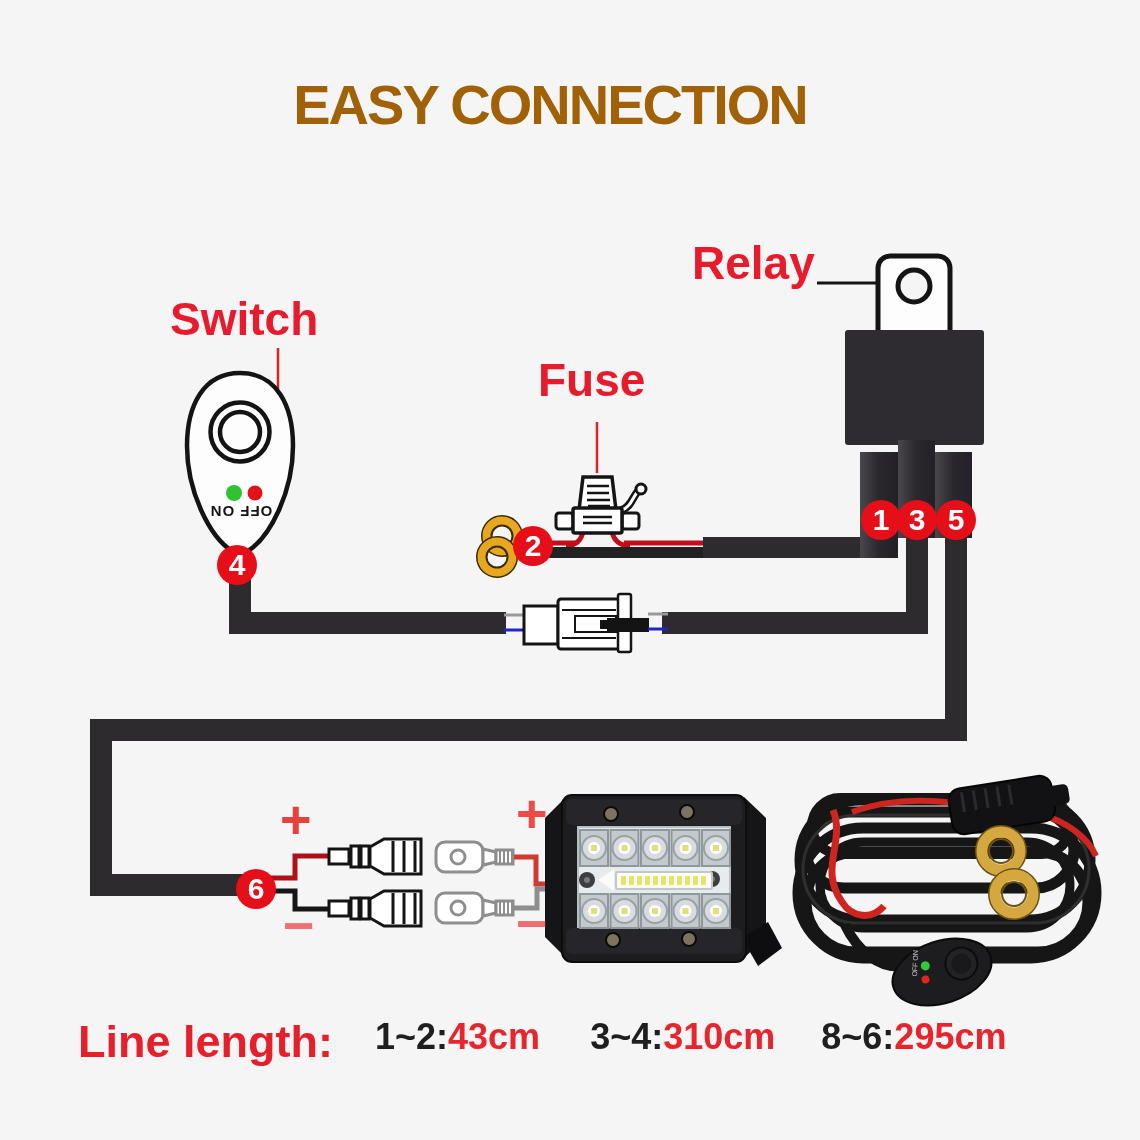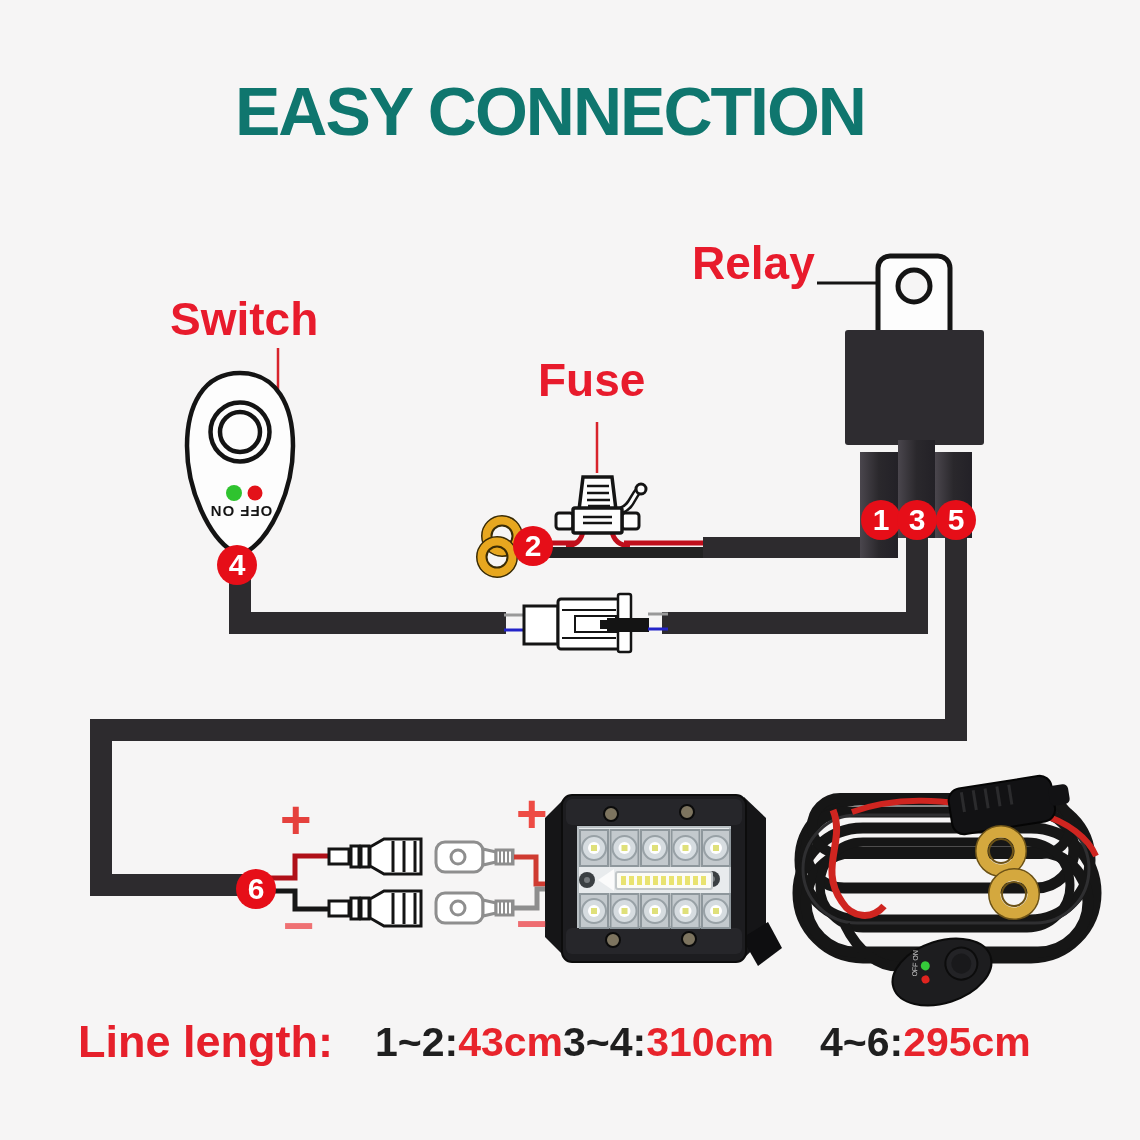--- a/index.html
+++ b/index.html
@@ -1,37 +1,37 @@
 <!DOCTYPE html>
 <html><head>
 <meta charset="utf-8">
 <style>
   html,body{margin:0;padding:0;}
   .canvas{position:relative;width:1140px;height:1140px;background:#f6f5f5;overflow:hidden;
           font-family:"Liberation Sans","DejaVu Sans",sans-serif;}
   .abs{position:absolute;}
-  .title{left:155px;top:72px;width:790px;text-align:center;font-size:68px;font-weight:bold;
-         color:#0f766e;letter-spacing:-2px;white-space:nowrap;}
+  .title{left:155px;top:72px;width:790px;text-align:center;font-size:56px;font-weight:bold;
+         color:#a16207;letter-spacing:-2px;white-space:nowrap;}
   .part-label{font-size:46px;font-weight:bold;color:#e81b2c;white-space:nowrap;}
   .lbl-switch{left:170px;top:292px;}
   .lbl-fuse{left:538px;top:353px;}
   .lbl-relay{left:692px;top:236px;}
   .badge{width:40px;height:40px;border-radius:50%;background:#e60e18;color:#fff;
          font-size:30px;font-weight:bold;text-align:center;line-height:40px;}
   .pol{font-size:54px;font-weight:bold;line-height:1;}
   .plusL{left:280px;top:792px;color:#e5413d;}
   .minusL{left:283px;top:898px;color:#ef7173;}
   .plusR{left:516px;top:786px;color:#ee4b44;}
   .minusR{left:516px;top:896px;color:#ee6c70;}
-  .linelen{left:78px;top:1016px;display:flex;align-items:center;white-space:nowrap;}
+  .linelen{left:78px;top:1016px;display:flex;align-items:flex-start;white-space:nowrap;}
   .linelen .cap{font-size:45px;font-weight:bold;color:#e6202b;}
-  .ll-item{font-size:41px;font-weight:bold;}
+  .ll-item{font-size:36px;font-weight:bold;}
   .ll-item .rng{color:#1f1f1f;}
   .ll-item .val{color:#e8242c;}
-  .gap1{margin-left:42px;} .gap2{} .gap3{margin-left:46px;}
+  .gap1{margin-left:42px;} .gap2{margin-left:50px;} .gap3{margin-left:46px;}
   svg{position:absolute;left:0;top:0;}
 </style>
 </head>
 <body>
 
 <div class="canvas">
 
   <svg width="1140" height="1140" viewBox="0 0 1140 1140">
     <defs>
       <linearGradient id="gLeg" x1="0" y1="0" x2="1" y2="0">
@@ -299,16 +299,16 @@
 
   <span class="abs pol plusL">+</span>
   <span class="abs pol minusL">−</span>
   <span class="abs pol plusR">+</span>
   <span class="abs pol minusR">−</span>
 
   <div class="abs linelen">
     <span class="cap">Line length:</span>
     <span class="ll-item gap1"><span class="rng">1~2:</span><span class="val">43cm</span></span>
     <span class="ll-item gap2"><span class="rng">3~4:</span><span class="val">310cm</span></span>
-    <span class="ll-item gap3"><span class="rng">4~6:</span><span class="val">295cm</span></span>
+    <span class="ll-item gap3"><span class="rng">8~6:</span><span class="val">295cm</span></span>
   </div>
 
 </div>
 
 </body></html>

